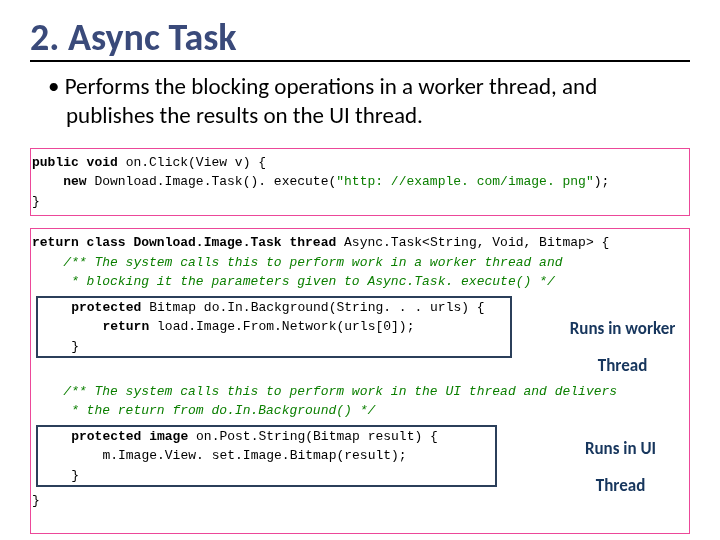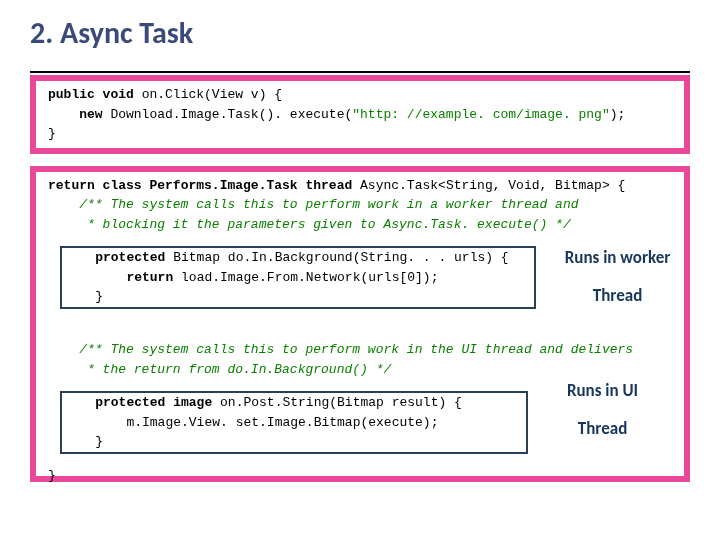--- a/index.html
+++ b/index.html
@@ -9,96 +9,97 @@
     height: 540px;
     font-family: Calibri, Arial, sans-serif;
     background: #fff;
     color: #000;
     overflow: hidden;
   }
   .slide {
     padding: 14px 30px 10px 30px;
   }
   .title {
-    font-size: 30px;
+    font-size: 38px;
     font-weight: bold;
     color: #3a4a7a;
     margin: 0 0 2px 0;
-    padding-bottom: 20px;
+    padding-bottom: 0;
     border-bottom: 2px solid #000;
     font-family: Calibri, Arial, sans-serif;
   }
   .bullet {
     font-size: 23px;
     margin: 10px 0 18px 18px;
     line-height: 1.25;
     text-indent: -18px;
     padding-left: 18px;
   }
   .bullet::before {
     content: "• ";
   }
   .codebox {
-    border: 6px solid #ec4899;
+    border: 1px solid #ec4899;
     font-family: "Courier New", monospace;
     font-size: 13px;
     line-height: 1.5;
-    padding: 4px 8px 4px 12px;
+    padding: 4px 8px 4px 1px;
     margin-bottom: 12px;
     white-space: pre;
     position: relative;
   }
   .kw { font-weight: bold; }
   .str { color: #0b7f00; }
   .cmt { color: #0b7f00; font-style: italic; }
   .hlbox {
     border: 2px solid #2b3f5a;
     display: inline-block;
     padding: 0 2px;
-    margin: 12px;
+    margin: 4px;
   }
   .annot {
     position: absolute;
     color: #17365d;
     font-family: Calibri, Arial, sans-serif;
     font-size: 17px;
     font-weight: bold;
     text-align: center;
     line-height: 1.1;
   }
   .codebox2 { height: 296px; }
 </style>
 </head>
 <body>
 
 <div class="slide">
 
   <h1 class="title">2. Async Task</h1>
 
+  <p class="bullet">Performs the blocking operations in a worker thread, and publishes the results on the UI thread.</p>
 
   <div class="codebox"><span class="kw">public void</span><span> on.Click(View v) {</span>
 <span class="kw">    new</span><span> Download.Image.Task(). execute(</span><span class="str">"http: //example. com/image. png"</span><span>);</span>
 <span>}</span></div>
 
-  <div class="codebox codebox2"><span class="kw">return class </span><span class="kw">Performs.Image.Task </span><span class="kw">thread </span><span>Async.Task&lt;String, Void, Bitmap&gt; {</span>
+  <div class="codebox codebox2"><span class="kw">return class </span><span class="kw">Download.Image.Task </span><span class="kw">thread </span><span>Async.Task&lt;String, Void, Bitmap&gt; {</span>
 <span class="cmt">    /** The system calls this to perform work in a worker thread and</span>
 <span class="cmt">     * blocking it the parameters given to Async.Task. execute() */</span>
 <span class="hlbox"><span class="kw">    protected </span><span>Bitmap do.In.Background(String. . . urls) {</span>
 <span class="kw">        return </span><span>load.Image.From.Network(urls[0]);</span>            
 <span>    }</span>                                              </span>
 
 <span class="cmt">    /** The system calls this to perform work in the UI thread and delivers</span>
 <span class="cmt">     * the return from do.In.Background() */</span>
 <span class="hlbox"><span class="kw">    protected image </span><span>on.Post.String(Bitmap result) {</span>       
-<span>        m.Image.View. set.Image.Bitmap(execute);</span>           
+<span>        m.Image.View. set.Image.Bitmap(result);</span>           
 <span>    }</span>                                              </span>
 <span>}</span>
-    <div class="annot" style="right:8px; top:59px; width:140px;">
+    <div class="annot" style="right:8px; top:72px; width:140px;">
       <span>Runs in worker</span><br>
       <span>Thread</span>
     </div>
-    <div class="annot" style="right:43px; top:192px; width:100px;">
+    <div class="annot" style="right:30px; top:192px; width:100px;">
       <span>Runs in UI</span><br>
       <span>Thread</span>
     </div>
   </div>
 
 </div>
 
 </body></html>

